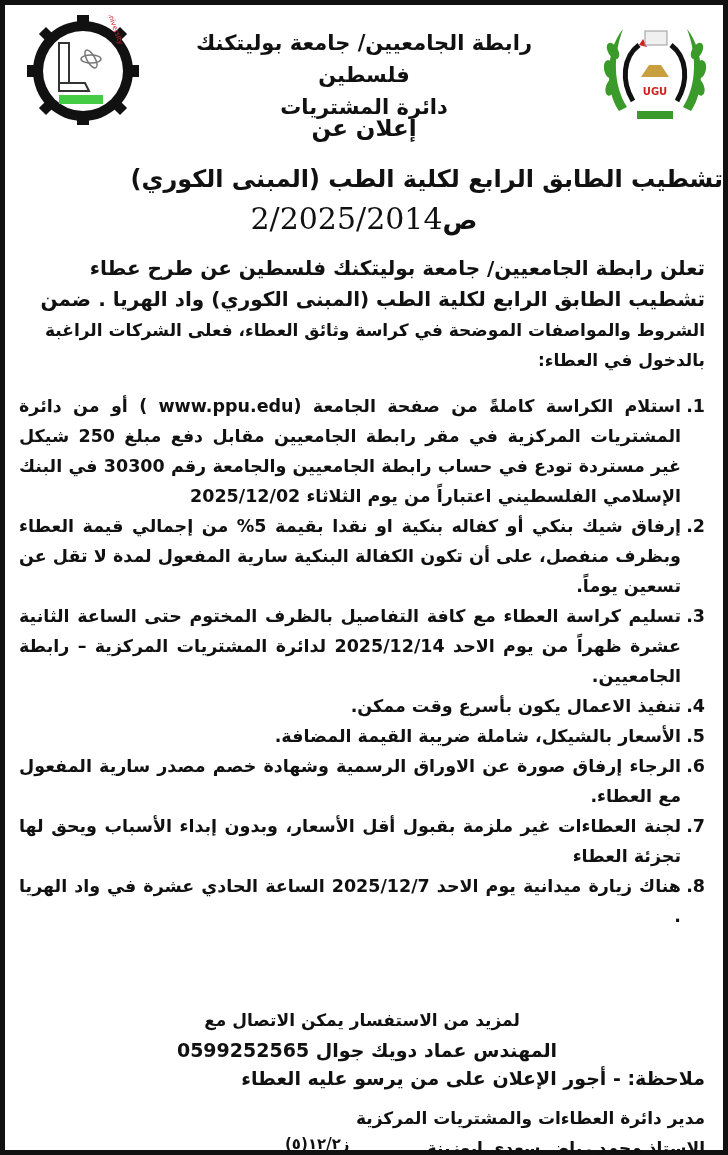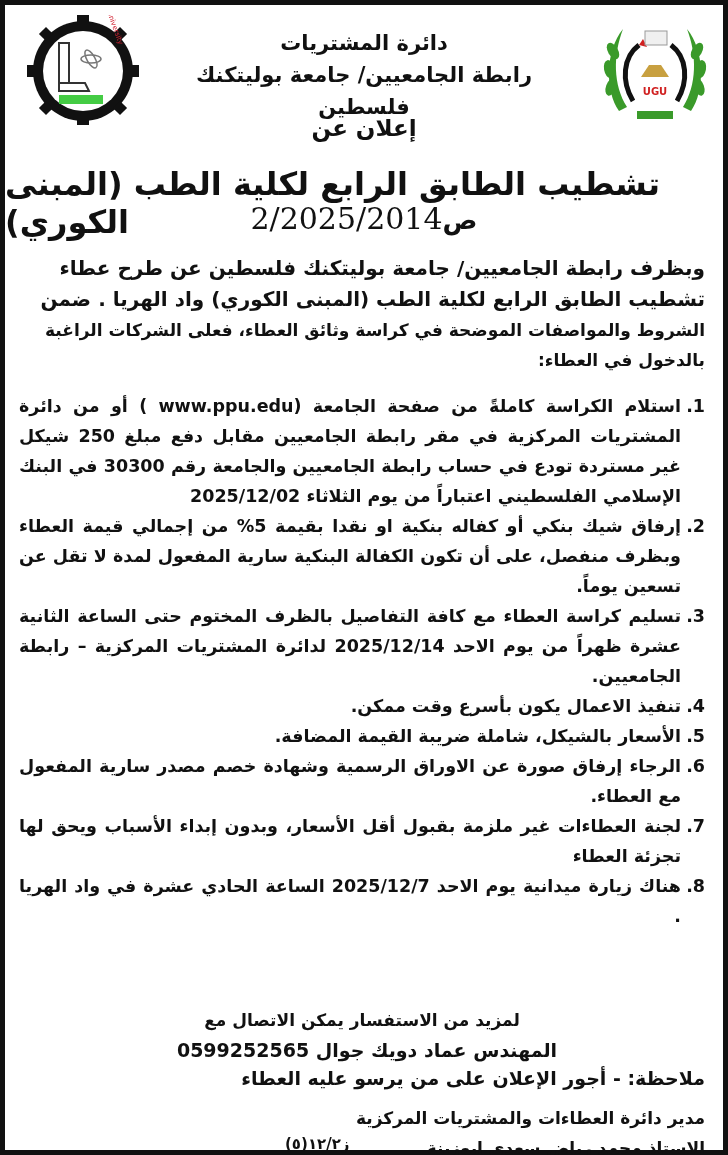--- a/index.html
+++ b/index.html
@@ -10,21 +10,21 @@
       border: 5px solid #111111; background: #ffffff;
       font-family: "DejaVu Sans", sans-serif; color: #111111;
       direction: rtl;
     }
     .logo { position: absolute; }
     .logo-right { right: 14px; top: 16px; width: 108px; height: 102px; }
     .logo-left { left: 20px; top: 10px; width: 118px; height: 110px; }
     .header { position: absolute; left: 150px; right: 150px; top: 22px; text-align: center; }
     .h-line { font-weight: bold; font-size: 21px; line-height: 32px; }
     .announce { position: absolute; left: 0; right: 0; top: 110px; text-align: center; font-weight: bold; font-size: 23px; }
-    .tender-title { position: absolute; left: 0; right: 0; top: 160px; text-align: left; font-weight: bold; font-size: 32px; }
+    .tender-title { position: absolute; left: 0; right: 0; top: 160px; text-align: right; font-weight: bold; font-size: 24px; }
     .tender-no { position: absolute; left: 0; right: 0; top: 196px; text-align: center; font-size: 30px; font-family: "DejaVu Serif", serif; }
     .tender-no .prefix { font-weight: bold; font-family: "DejaVu Sans", sans-serif; font-size: 26px; }
     .intro { position: absolute; right: 18px; left: 14px; top: 248px; text-align: justify; font-weight: bold; }
     .intro .big { font-size: 20px; line-height: 31px; }
     .intro .small { font-size: 17px; line-height: 30px; }
     .items { position: absolute; right: 18px; left: 14px; top: 386px; list-style: none; margin: 0; padding: 0; }
     .item { display: flex; font-weight: bold; font-size: 17.5px; line-height: 30px; }
     .item .num { width: 24px; flex: none; }
     .item .txt { flex: 1; text-align: justify; }
     .contact { position: absolute; left: 0; right: 4px; top: 1000px; text-align: center; font-weight: bold; font-size: 17px; line-height: 30px; }
@@ -79,32 +79,32 @@
       <rect x="34" y="28" width="10" height="40" fill="none" stroke="#333" stroke-width="2"></rect>
       <path d="M34 68 L60 68 L64 76 L34 76 Z" fill="none" stroke="#333" stroke-width="2"></path>
       <ellipse cx="66" cy="44" rx="10" ry="4" fill="none" stroke="#777" stroke-width="1.5"></ellipse>
       <ellipse cx="66" cy="44" rx="10" ry="4" fill="none" stroke="#777" stroke-width="1.5" transform="rotate(60 66 44)"></ellipse>
       <rect x="34" y="80" width="44" height="9" fill="#44cc44"></rect>
       <text x="94" y="30" font-size="7" fill="#d02030" font-family="DejaVu Sans, sans-serif" transform="rotate(70 94 30)">Palestine Polytechnic University</text>
     </svg>
   </div>
 
   <div class="header">
+    <div class="h-line">رابطة الجامعيين/ جامعة بوليتكنك فلسطين</div>
     <div class="h-line">دائرة المشتريات</div>
-    <div class="h-line">رابطة الجامعيين/ جامعة بوليتكنك فلسطين</div>
   </div>
 
   <div class="announce">إعلان عن</div>
   <div class="tender-title">تشطيب الطابق الرابع لكلية الطب (المبنى الكوري)</div>
   <div class="tender-no">
     <span class="prefix">ص</span><span dir="ltr">2/2025/2014</span>
   </div>
 
   <div class="intro">
-    <div class="big">وبظرف رابطة الجامعيين/ جامعة بوليتكنك فلسطين عن طرح عطاء</div>
+    <div class="big">تعلن رابطة الجامعيين/ جامعة بوليتكنك فلسطين عن طرح عطاء</div>
     <div class="big">تشطيب الطابق الرابع لكلية الطب (المبنى الكوري) واد الهريا . ضمن</div>
     <div class="small">الشروط والمواصفات الموضحة في كراسة وثائق العطاء، فعلى الشركات الراغبة</div>
     <div class="small">بالدخول في العطاء:</div>
   </div>
 
   <ol class="items">
     <li class="item">
         <span class="num">1.</span>
         <span class="txt">استلام الكراسة كاملةً من صفحة الجامعة (www.ppu.edu ) أو من دائرة المشتريات المركزية في مقر رابطة الجامعيين مقابل دفع مبلغ 250 شيكل غير مستردة تودع في حساب رابطة الجامعيين والجامعة رقم 30300 في البنك الإسلامي الفلسطيني اعتباراً من يوم الثلاثاء 2025/12/02</span>
       </li>

